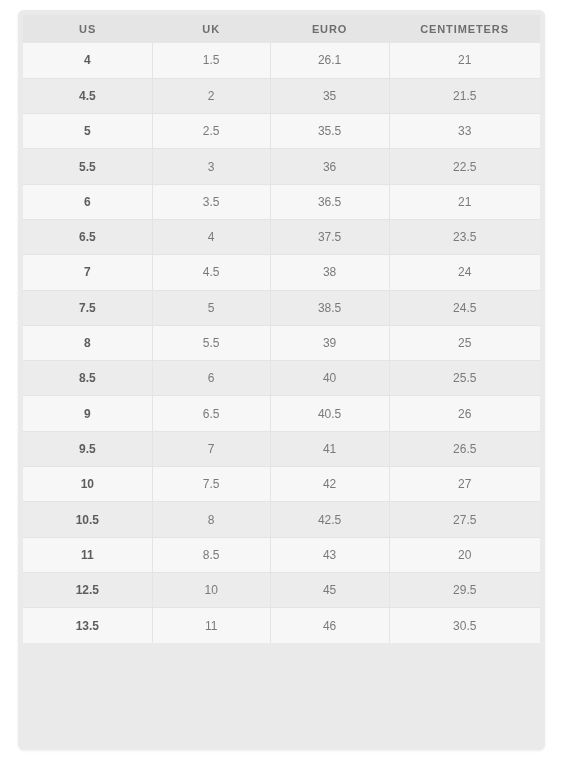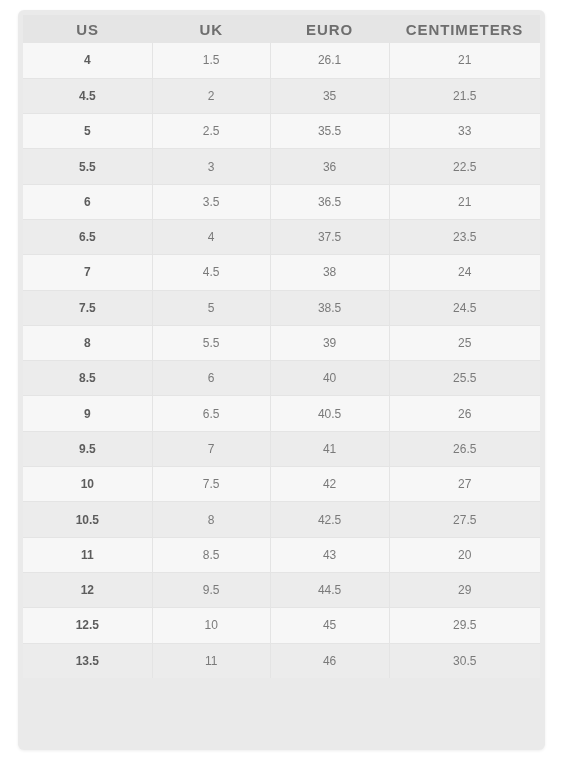--- a/index.html
+++ b/index.html
@@ -26,21 +26,21 @@
 
   #size-table {
     width: 100%;
     border-collapse: collapse;
     table-layout: fixed;
   }
 
   #size-table thead th {
     background: #e5e5e5;
     color: #6e6e6e;
-    font-size: 15px;
+    font-size: 11px;
     font-weight: bold;
     letter-spacing: 0.9px;
     text-align: center;
     height: 28px;
     vertical-align: middle;
     border: none;
   }
 
   #size-table tbody td {
     height: 35.3px;
@@ -172,26 +172,20 @@
           <td>42.5</td>
           <td>27.5</td>
         </tr>
         <tr>
           <td class="col-us">11</td>
           <td>8.5</td>
           <td>43</td>
           <td>20</td>
         </tr>
         <tr>
-          <td class="col-us">12</td>
-          <td>9.5</td>
-          <td>44.5</td>
-          <td>29</td>
-        </tr>
-        <tr>
           <td class="col-us">12.5</td>
           <td>10</td>
           <td>45</td>
           <td>29.5</td>
         </tr>
         <tr>
           <td class="col-us">13.5</td>
           <td>11</td>
           <td>46</td>
           <td>30.5</td>

